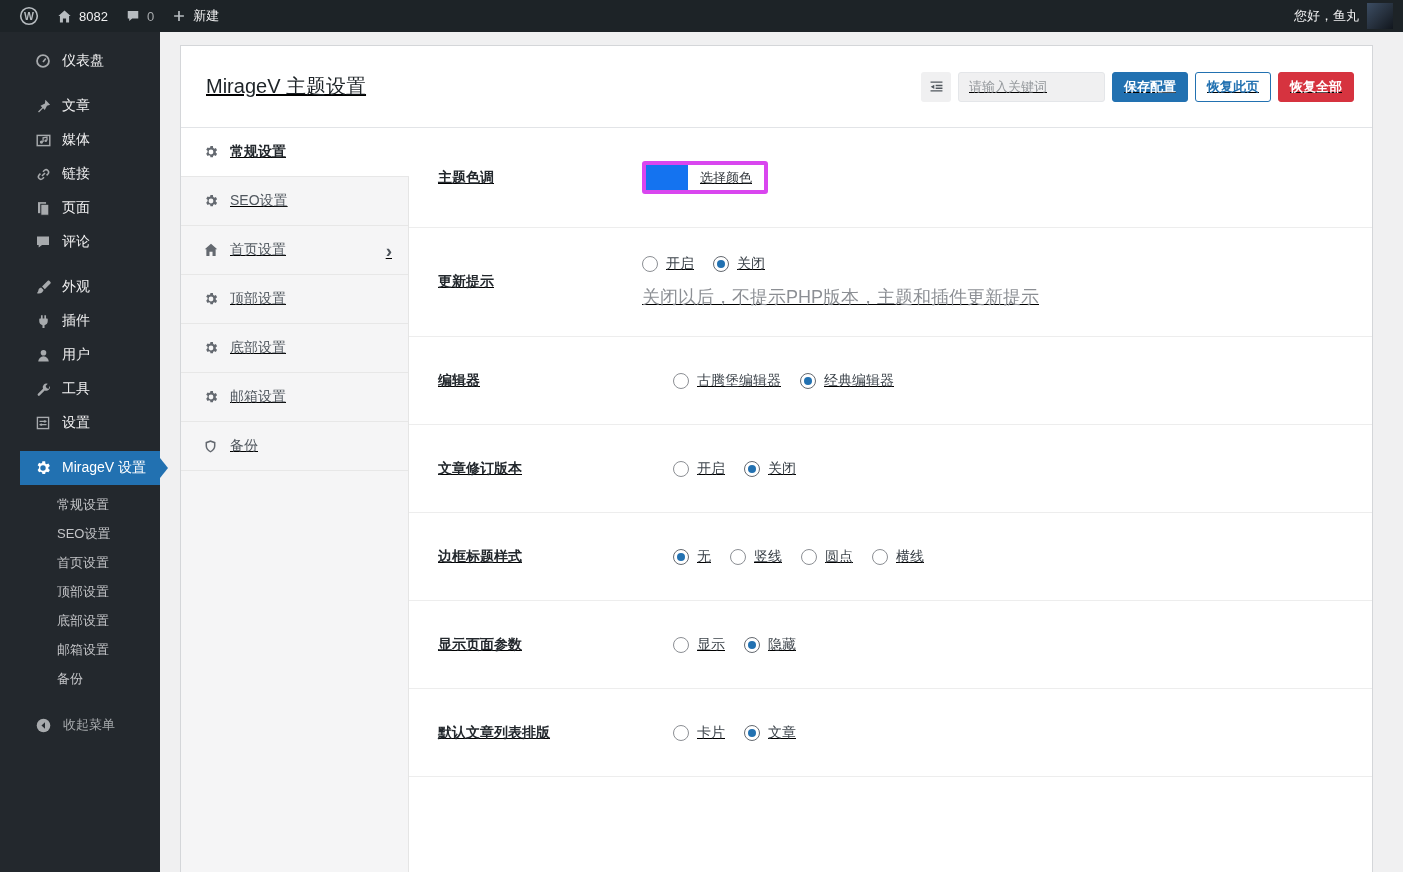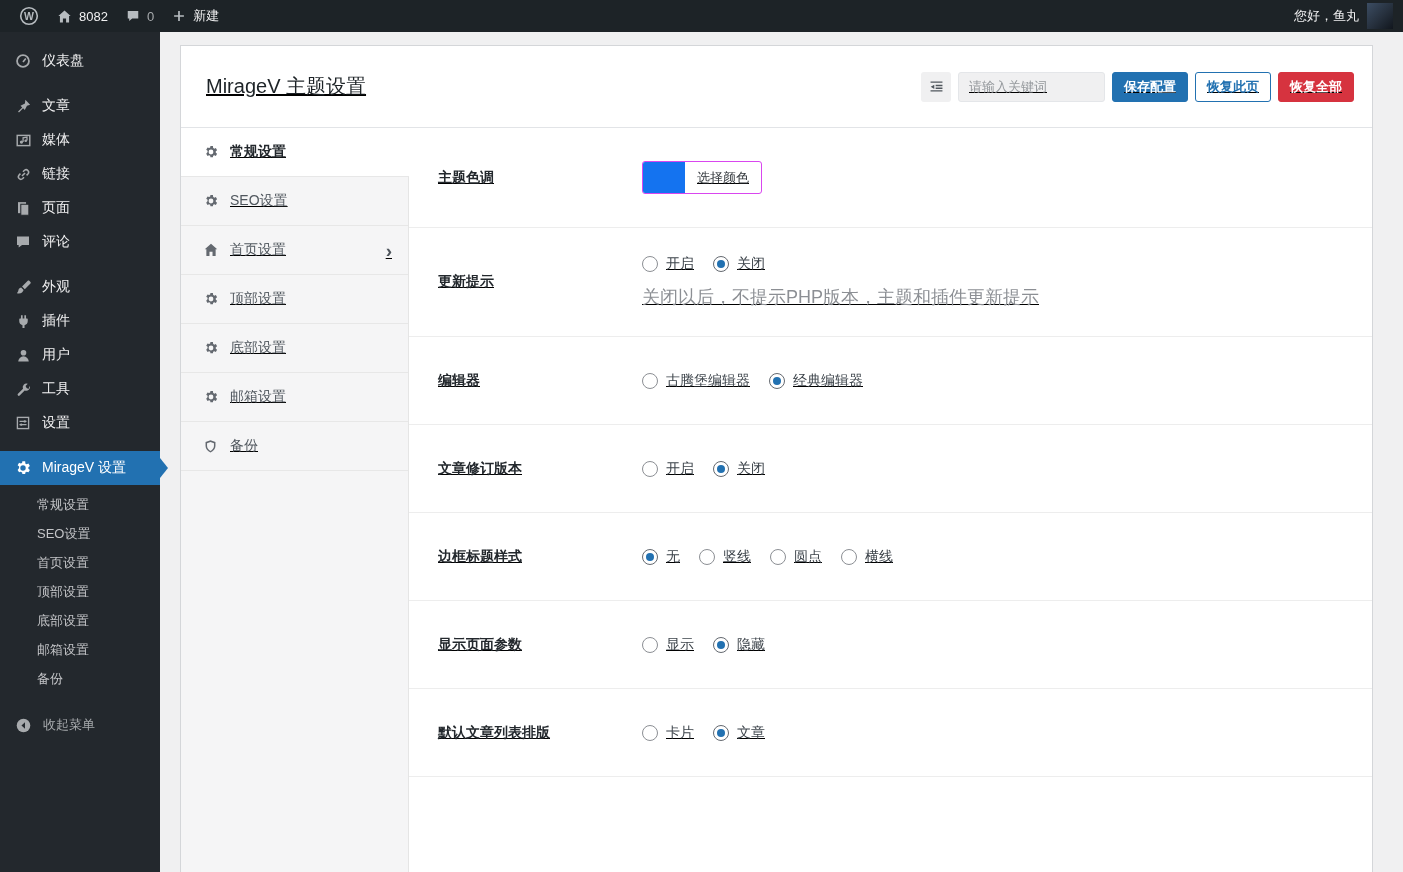--- a/index.html
+++ b/index.html
@@ -12,21 +12,21 @@
   .adminbar { position:absolute; top:0; left:0; right:0; height:32px; background:#1d2327;
     display:flex; align-items:center; padding:0 10px; z-index:20; color:#f0f0f1; font-size:13px; }
   .ab-item { display:flex; align-items:center; gap:7px; height:32px; padding:0 9px; cursor:pointer; }
   .ab-item .abico { color:#b7bcc0; display:flex; align-items:center; }
   .ab-count { color:#a7aaad; }
   .ab-right { margin-left:auto; display:flex; align-items:center; gap:8px; cursor:pointer; }
   .avatar { width:26px; height:26px; background:linear-gradient(135deg,#3c4d63 0%,#26303d 55%,#11161d 100%); }
   .wplogo { display:flex; align-items:center; color:#b7bcc0; }
 
   
-  .sidebar { position:absolute; top:32px; left:0; bottom:0; width:160px; background:#23282d; z-index:10; overflow:visible; }
+  .sidebar { position:absolute; top:32px; left:0; bottom:0; width:160px; background:#23282d; z-index:10; overflow:visible;padding-left:20px; }
   .mi { position:relative; display:flex; align-items:center; gap:9px; height:34px; padding-left:13px;
     color:#f0f0f1; font-size:14px; cursor:pointer; }
   .mi .ico { width:20px; height:20px; color:#a7aaad; display:flex; align-items:center; justify-content:center; flex-shrink:0; }
   .mi.first { margin-top:12px; }
   .mi.gap { margin-top:11px; }
   .mi.active { background:#2271b1; color:#fff; }
   .mi.active .ico { color:#fff; }
   .mi.active::after { content:""; position:absolute; right:-8px; top:50%; margin-top:-10px;
     border:10px solid transparent; border-right:0; border-left:8px solid #2271b1; }
   .submenu { padding:5px 0 7px; }
@@ -62,35 +62,35 @@
   .tab { height:49px; flex-shrink:0; display:flex; align-items:center; gap:11px; padding-left:21px;
     border-bottom:1px solid #e7e7e7; font-size:14px; color:#50575e; cursor:pointer; }
   .tab .tico { width:17px; height:17px; color:#646970; display:flex; align-items:center; justify-content:center; flex-shrink:0; }
   .tab.active { background:#fff; margin-right:-1px; font-weight:700; color:#23282d; z-index:2; }
   .tab .chev { margin-left:auto; margin-right:16px; font-size:19px; color:#50575e; font-weight:700; line-height:1; }
   .tabs-filler { flex:1; }
 
   
   .rows { flex:1; display:flex; flex-direction:column; background:#fff; }
   .row { display:flex; align-items:center; border-bottom:1px solid #ededed; padding-left:29px; flex-shrink:0; }
-  .h100 { height:100px; } .h109 { height:109px; } .h88 { height:88px; } .h85 { height:85px; }
+  .h100 { height:100px; } .h109 { height:109px; } .h88 { height:88px;gap:31px; } .h85 { height:85px; }
   .row-label { width:204px; flex-shrink:0; font-size:14px; font-weight:700; color:#23282d; }
   .control { display:flex; align-items:center; gap:19px; }
   .control-stack { display:flex; flex-direction:column; gap:12px; }
   .desc { font-size:18px; color:#8c8f94; }
   .rows-filler { flex:1; }
 
   .radio { display:inline-flex; align-items:center; gap:8px; font-size:14px; color:#3c434a; cursor:pointer; }
   .rb { width:16px; height:16px; border:1px solid #8c8f94; border-radius:50%; background:#fff;
     position:relative; flex-shrink:0; }
   .rb.on { border-color:#646970; }
   .rb.on::after { content:""; position:absolute; left:3px; top:3px; width:8px; height:8px;
     border-radius:50%; background:#2271b1; }
 
-  .color-btn { display:flex; align-items:stretch; height:33px; border:1px solid #d946ef; border-radius:3px;
+  .color-btn { display:flex; align-items:stretch; height:33px; border:4px solid #d946ef; border-radius:3px;
     background:#fff; padding:0; overflow:hidden; cursor:pointer; font-family:inherit; }
   .swatch { width:42px; background:#1473f0; }
   .color-label { display:flex; align-items:center; padding:0 12px; font-size:13px; color:#32373c; }
 
   svg { display:block; }
 </style>
 </head>
 <body>
 
 <div class="screen">

